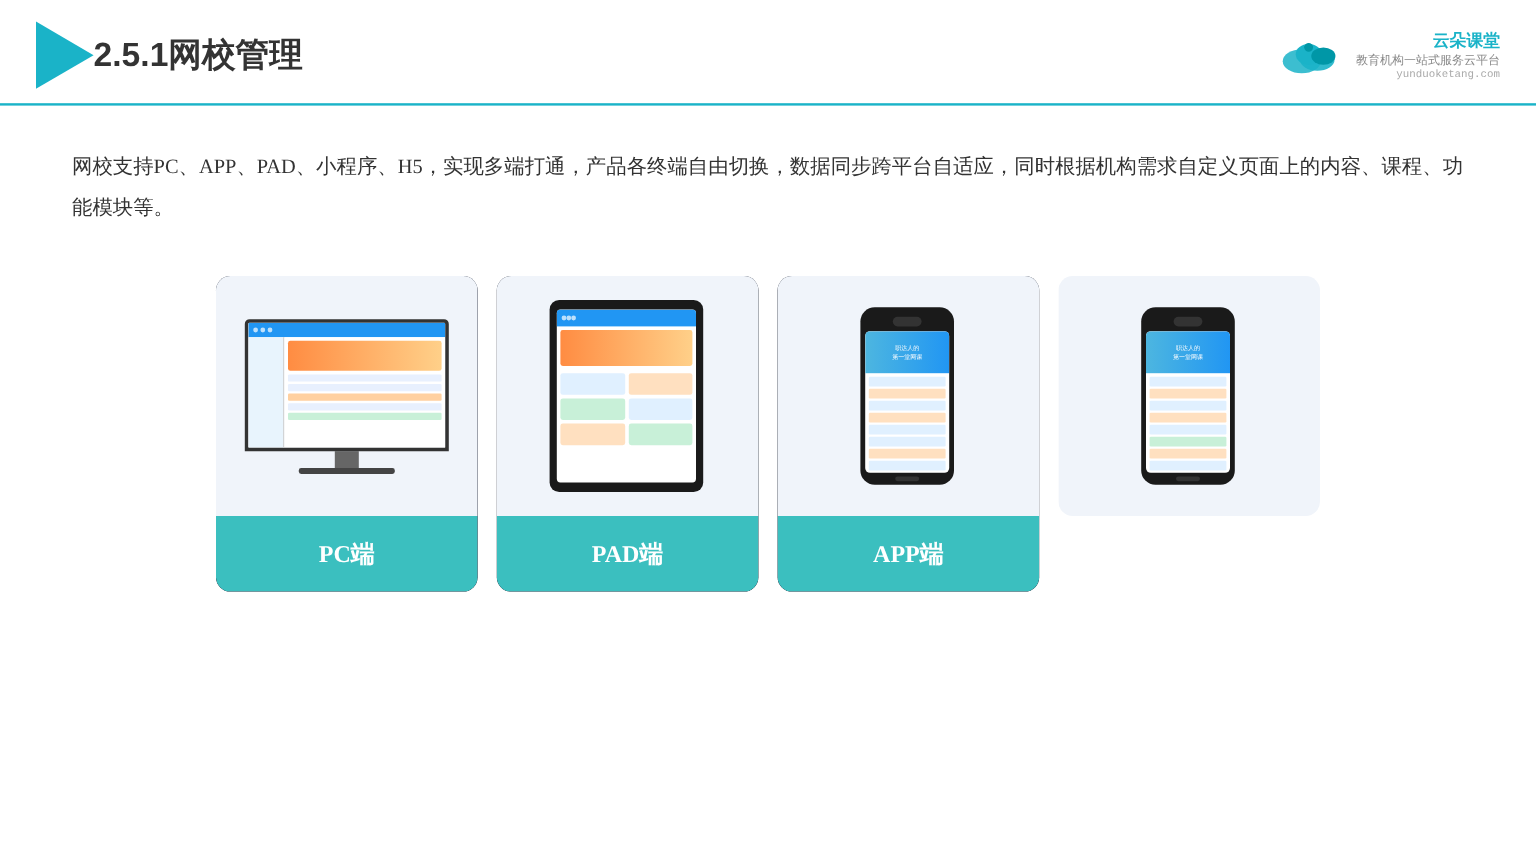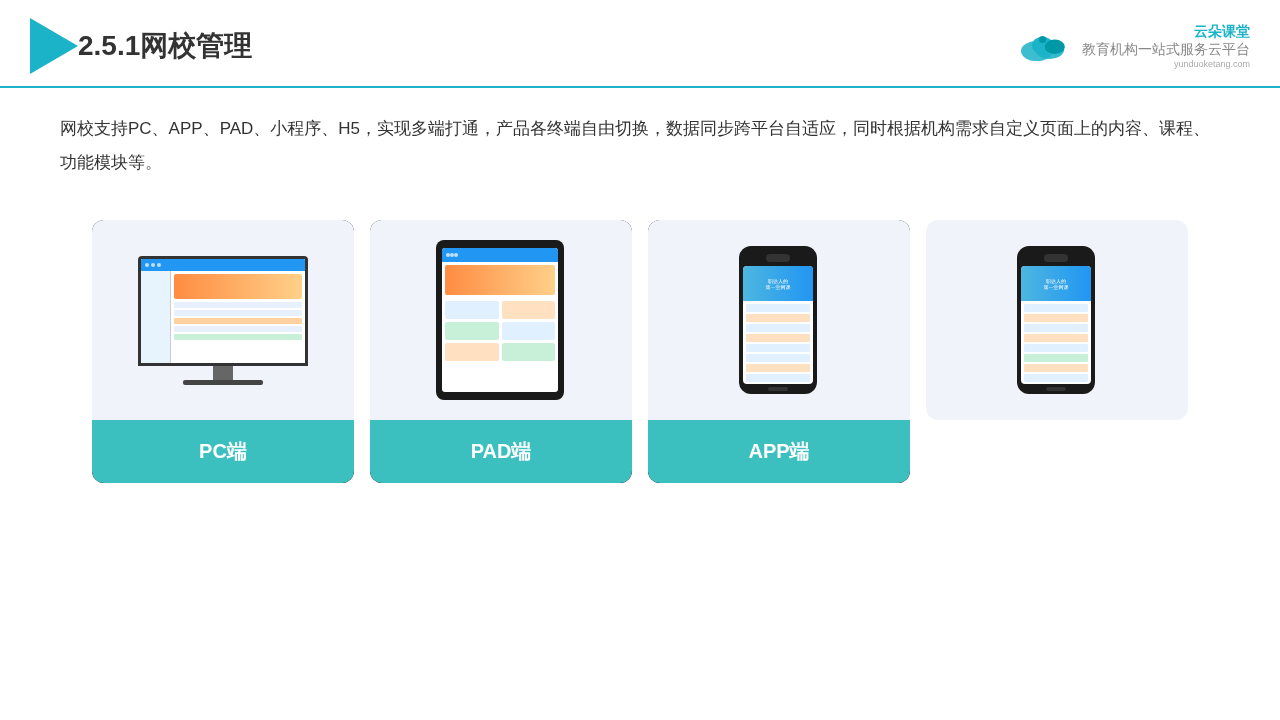--- a/index.html
+++ b/index.html
@@ -36,41 +36,42 @@
       font-weight: bold;
       color: #333;
     }
     .cloud-svg {
       width: 60px;
       height: 36px;
     }
 
     
     .main-content {
-      padding: 24px 60px 20px 60px;
+      padding: 34px 60px 20px 60px;
+      font-family: Liberation Serif, serif;
     }
     .description {
       font-size: 17px;
       color: #333;
       line-height: 2;
       margin-bottom: 40px;
     }
 
     
     .cards-container {
       display: flex;
       gap: 16px;
       justify-content: center;
       align-items: flex-start;
     }
 
     .card {
       background: #0f172a;
       border-radius: 12px;
-      width: 262px;
+      width: 218px;
       padding: 0;
       overflow: hidden;
       display: flex;
       flex-direction: column;
     }
 
     .card-image-area {
       height: 200px;
       display: flex;
       align-items: center;
@@ -275,31 +276,32 @@
     
     .brand-area {
       display: flex;
       flex-direction: column;
       align-items: flex-end;
     }
     .brand-row {
       display: flex;
       align-items: center;
       gap: 8px;
+      font-family: Liberation Mono, monospace;
     }
     .brand-text-block {
       text-align: right;
     }
     .brand-main {
       font-size: 14px;
       color: #1ab3c8;
       font-weight: bold;
     }
     .brand-sub {
-      font-size: 14px;
+      font-size: 10px;
       color: #888;
       white-space: nowrap;
     }
     .brand-url {
       font-size: 9px;
       color: #aaa;
       text-align: right;
     }
   </style>
 </head>

